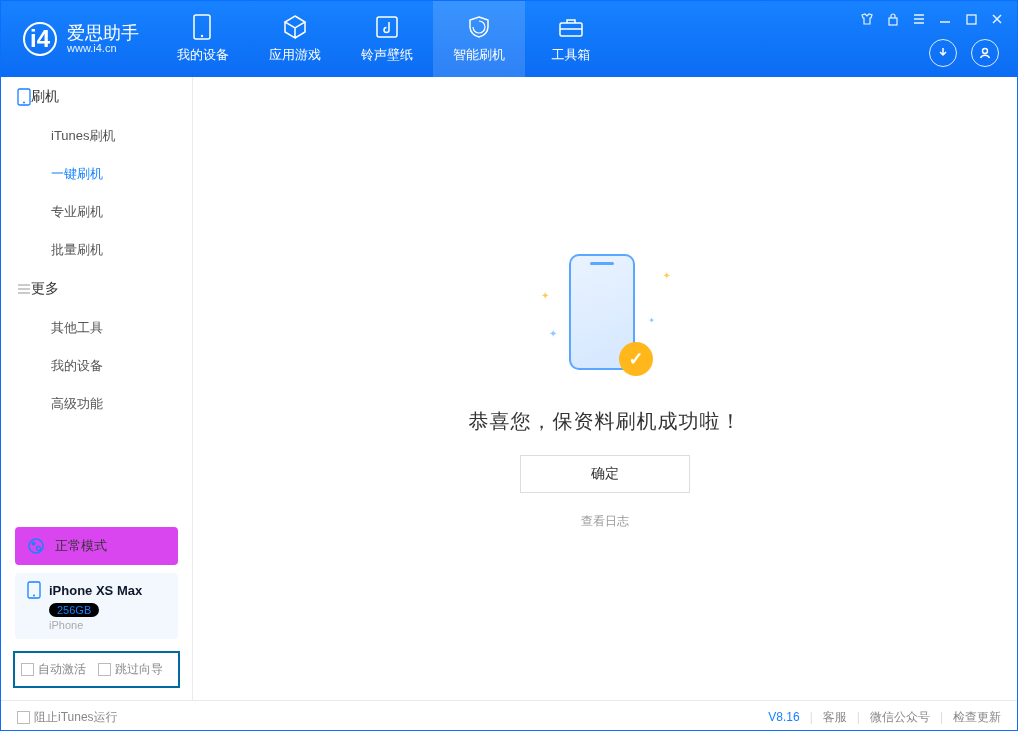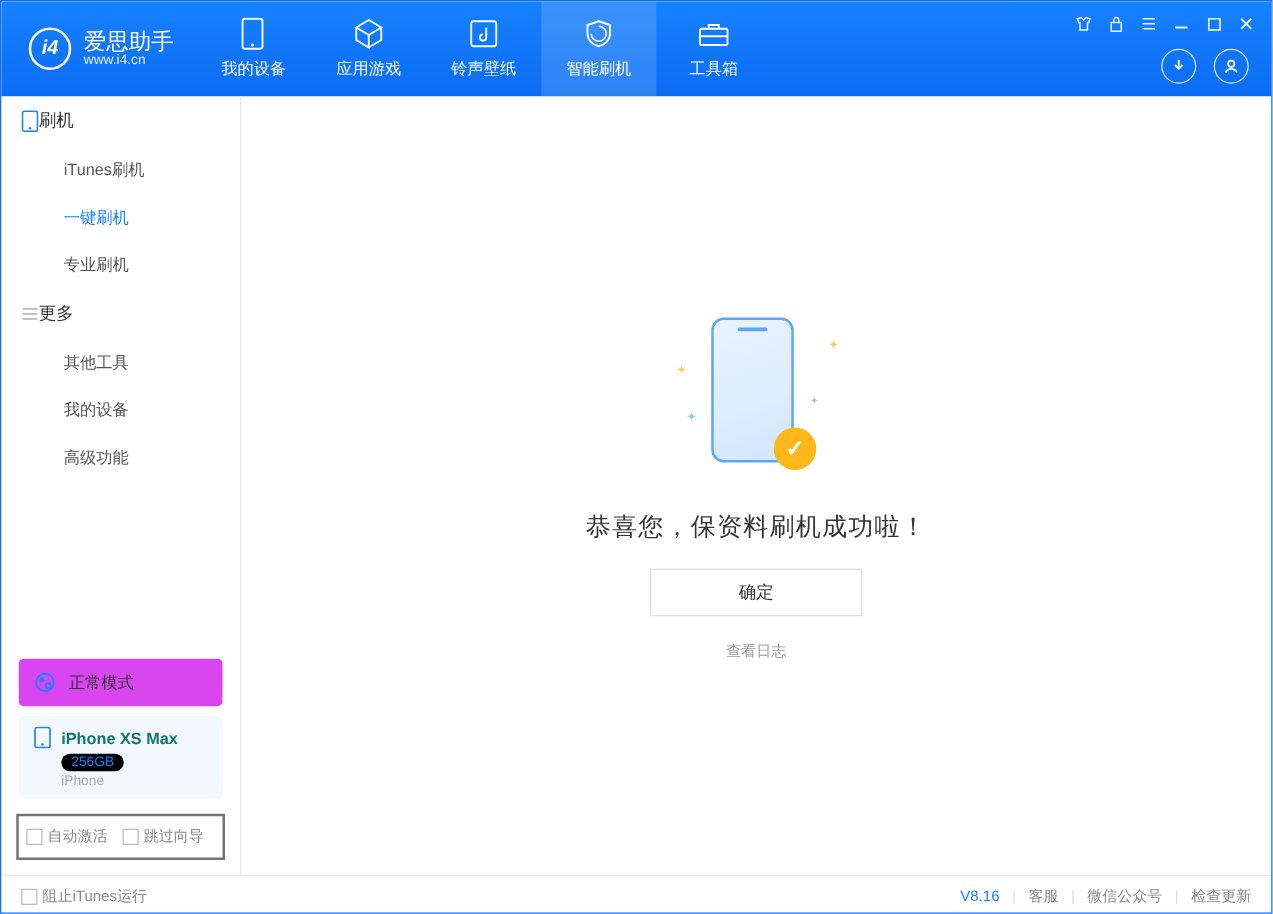--- a/index.html
+++ b/index.html
@@ -1,21 +1,21 @@
 <!DOCTYPE html>
 <html><head>
 <meta charset="utf-8">
 <style>
 * { margin: 0; padding: 0; box-sizing: border-box; font-family: "Microsoft YaHei", Arial, sans-serif; }
 body { background: #fff; width: 1018px; height: 731px; overflow: hidden; border: 1px solid #0d6efd; }
 
 
 .header { height: 76px; background: linear-gradient(to bottom, #1782ff, #0b6cf3); display: flex; align-items: center; color: #fff; position: relative; }
 .logo-area { display: flex; align-items: center; padding: 0 18px 0 22px; }
-.logo-icon { width: 34px; height: 34px; border: 2.5px solid #fff; border-radius: 50%; display: flex; align-items: center; justify-content: center; font-weight: bold; font-size: 16px; font-style: italic; margin-right: 10px; }
+.logo-icon { width: 34px; height: 34px; border: 2.5px solid #fff; border-radius: 50%; display: flex; align-items: center; justify-content: center; font-weight: bold; font-size: 24px; margin-right: 10px; }
 .logo-text .cn { font-size: 18px; font-weight: 500; line-height: 1; }
 .logo-text .en { font-size: 11px; opacity: .9; }
 .nav { display: flex; align-self: stretch; }
 .nav-item { width: 92px; display: flex; flex-direction: column; align-items: center; justify-content: center; cursor: pointer; font-size: 13px; gap: 6px; position: relative; }
 .nav-item.active { background: rgba(255,255,255,0.15); }
 .nav-icon { width: 26px; height: 26px; display: flex; align-items: center; justify-content: center; }
 .header-right { position: absolute; right: 12px; top: 10px; display: flex; gap: 10px; }
 .header-right .win-icon { width: 16px; height: 16px; opacity: .9; cursor: pointer; display: flex; align-items: center; justify-content: center; }
 .header-circles { position: absolute; right: 18px; bottom: 10px; display: flex; gap: 14px; }
 .circle-btn { width: 28px; height: 28px; border: 1.6px solid rgba(255,255,255,0.85); border-radius: 50%; display: flex; align-items: center; justify-content: center; cursor: pointer; }
@@ -23,24 +23,24 @@
 
 .body { display: flex; height: calc(731px - 76px - 30px - 2px); }
 .sidebar { width: 192px; border-right: 1px solid #eaeaea; display: flex; flex-direction: column; position: relative; }
 .side-group-header { height: 40px; display: flex; align-items: center; padding: 0 16px; font-size: 14px; color: #333; }
 .side-sub { height: 38px; display: flex; align-items: center; padding-left: 50px; font-size: 13px; color: #555; cursor: pointer; }
 .side-sub.active { color: #1782ff; }
 
 .side-bottom { margin-top: auto; }
 .mode-card { margin: 8px 14px; background: #d946ef; border-radius: 4px; padding: 10px 12px; display: flex; align-items: center; gap: 10px; font-size: 13px; color: #333; }
 .device-card { margin: 0 14px 12px 14px; background: #f3f8ff; border-radius: 4px; padding: 8px 12px; font-size: 13px; }
-.device-card .name { color: #0f766e; font-weight: 600; display: flex; align-items: center; gap: 8px; }
+.device-card .name { color: #0f172a; font-weight: 600; display: flex; align-items: center; gap: 8px; }
 .badge { display: inline-block; margin-top: 4px; margin-left: 22px; background: #000000; color: #1782ff; font-size: 11px; padding: 1px 8px; border-radius: 9px; }
 .device-card .type { margin-left: 22px; font-size: 11px; color: #aaa; margin-top: 2px; }
-.options-row { border: 2px solid #737373; margin: 0 12px 12px 12px; padding: 8px 6px; display: flex; align-items: center; gap: 12px; font-size: 12px; color: #888; }
+.options-row { border: 2px solid #0369a1; margin: 0 12px 12px 12px; padding: 8px 6px; display: flex; align-items: center; gap: 12px; font-size: 12px; color: #888; }
 .checkbox { width: 13px; height: 13px; border: 1px solid #bbb; display: inline-block; vertical-align: middle; margin-right: 4px; }
 
 
 .main { flex: 1; display: flex; flex-direction: column; align-items: center; justify-content: center; gap: 20px; position: relative; }
 .phone-illus { position: relative; width: 140px; height: 140px; }
 .star { position: absolute; color: #ffcc5b; font-size: 10px; }
 .phone-body { width: 66px; height: 116px; border: 2.5px solid #5aa7ff; border-radius: 10px; position: absolute; left: 34px; top: 6px; background: linear-gradient(160deg, #eaf3ff 0%, #d4e7ff 100%); }
 .phone-body::before { content: ""; position: absolute; top: 6px; left: 50%; transform: translateX(-50%); width: 24px; height: 3px; background: #5aa7ff; border-radius: 2px; }
 .check-circle { position: absolute; right: 22px; bottom: 12px; width: 34px; height: 34px; background: #ffb71b; border-radius: 50%; display: flex; align-items: center; justify-content: center; color: #fff; font-size: 18px; font-weight: bold; }
 .success-text { font-size: 20px; color: #333; letter-spacing: 1px; }
@@ -165,20 +165,21 @@
     <div class="side-group-header">
       <svg width="14" height="18" viewBox="0 0 14 18">
           <rect x="1" y="1" width="12" height="16" rx="1.5" fill="none" stroke="#1782ff" stroke-width="1.3"></rect>
           <circle cx="7" cy="14.5" r="1" fill="#1782ff"></circle>
         </svg>
       <span>刷机</span>
     </div>
     <div class="side-sub">iTunes刷机</div>
     <div class="side-sub active">一键刷机</div>
     <div class="side-sub">专业刷机</div>
+    <div class="side-sub">批量刷机</div>
 
     <div class="side-group-header">
       <svg width="14" height="14" viewBox="0 0 14 14">
           <path d="M1 3 H13 M1 7 H13 M1 11 H13" stroke="#bbb" stroke-width="1.4"></path>
         </svg>
       <span>更多</span>
     </div>
     <div class="side-sub">其他工具</div>
     <div class="side-sub">我的设备</div>
     <div class="side-sub">高级功能</div>

